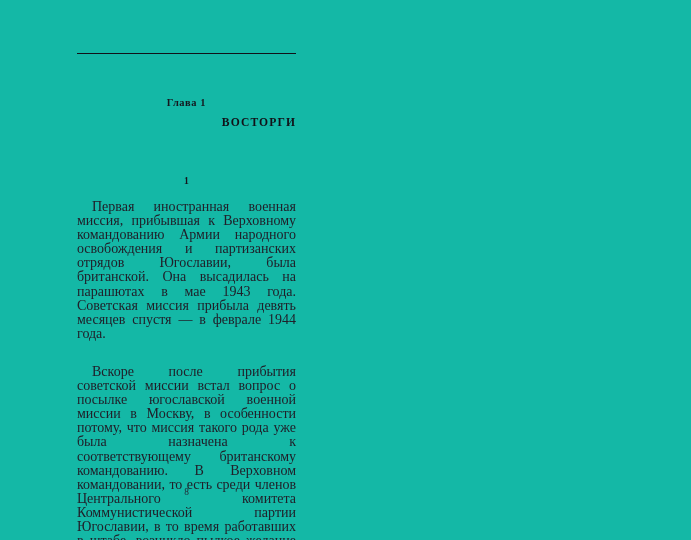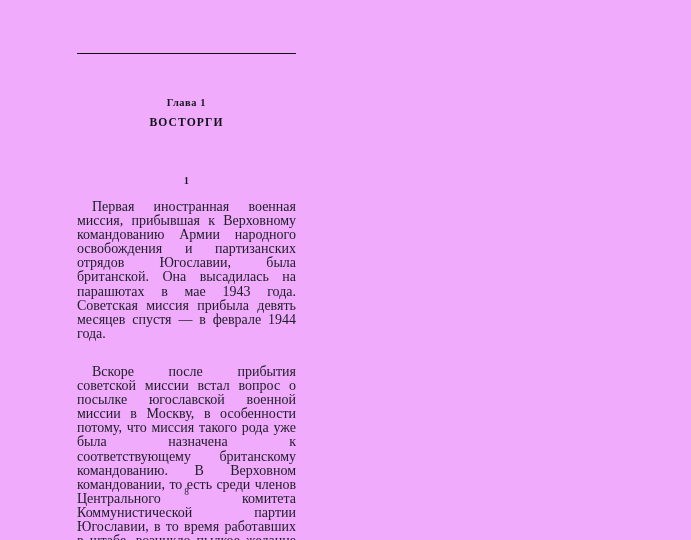--- a/index.html
+++ b/index.html
@@ -11,21 +11,21 @@
     width: 691px;
     height: 540px;
     overflow: hidden;
     font-family: "Liberation Serif", "DejaVu Serif", serif;
     color: #1b1b22;
   }
   .book-spread {
     position: relative;
     width: 691px;
     height: 540px;
-    background: #f0abfc;
+    background: #14b8a6;
     display: flex;
   }
   .page {
     position: relative;
     box-sizing: border-box;
     height: 540px;
   }
   .page-left {
     width: 345px;
     padding: 0;
@@ -71,20 +71,21 @@
     margin: 0 0 6px 0;
     color: #15151c;
   }
   .chapter-title {
     font-size: 11.6px;
     font-weight: bold;
     letter-spacing: 1.1px;
     line-height: 14px;
     margin: 0;
     color: #111118;
+    text-align: right;
   }
   .section-number {
     position: absolute;
     left: 77px;
     top: 175px;
     width: 219px;
     text-align: center;
     font-size: 9.6px;
     font-weight: bold;
     color: #15151c;

